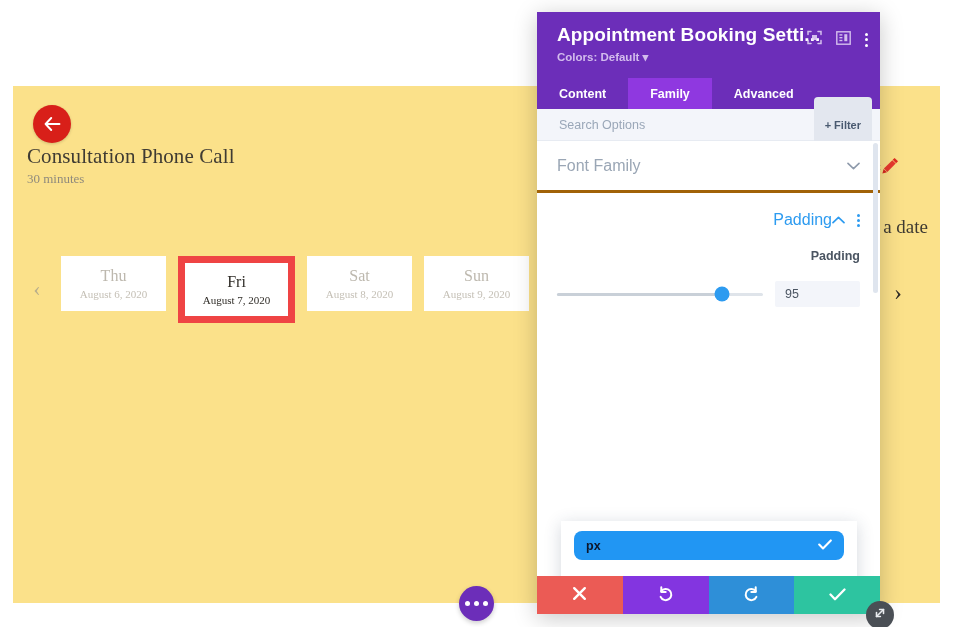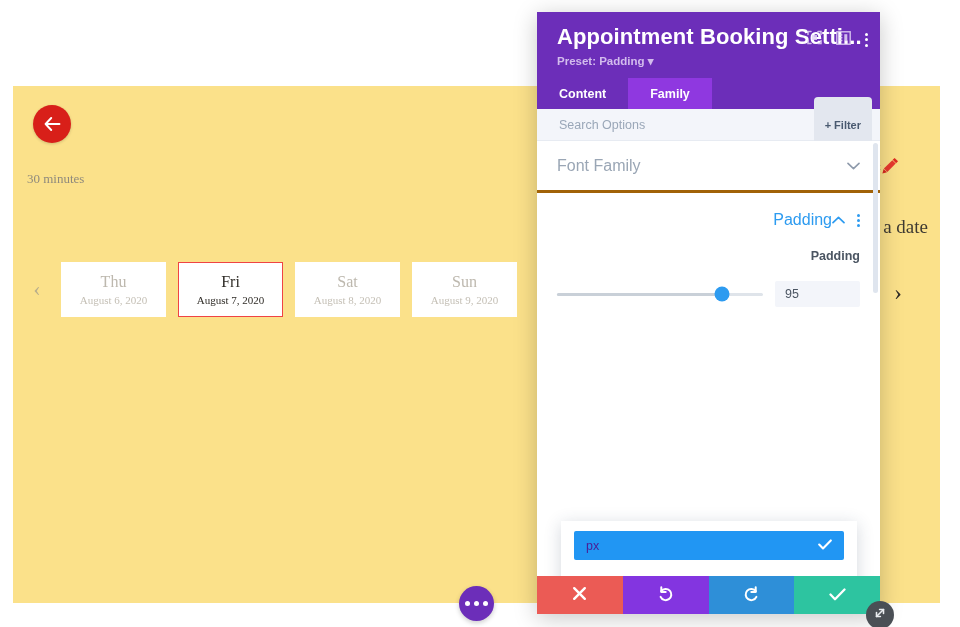--- a/index.html
+++ b/index.html
@@ -60,21 +60,21 @@
     width: 105px; height: 55px;
     background: #ffffff;
     display: flex; flex-direction: column;
     align-items: center; justify-content: center;
     cursor: pointer;
     font-family: "Liberation Serif", serif;
   }
   .date-card .dow { font-size: 16px; color: #bdb8ae; margin-bottom: 3px;}
   .date-card .dfull { font-size: 11px; color: #c4bfb5; }
   .date-card.active {
-    border: 1px solid #ef4444;
+    border: 7px solid #ef4444;
     width: 103px; height: 53px;
   }
   .date-card.active .dow { color: #2f2c27; }
   .date-card.active .dfull { color: #2f2c27; }
 
   .pencil-icon {
     position: absolute; right: 40px; top: 70px;
     cursor: pointer;
   }
   .chev-right {
@@ -107,21 +107,21 @@
     z-index: 20;
     display: flex; flex-direction: column;
     overflow: hidden;
   }
   .modal-header {
     background: #6c2eb9; height: 66px;
     padding: 12px 14px 0 20px; box-sizing: border-box;
     position: relative;
   }
   .modal-title {
-    color:#fff; font-size: 22px; font-weight: bold;
+    color:#fff; font-size: 19px; font-weight: bold;
     letter-spacing:.1px;
   }
   .modal-preset {
     color: #d3bced; font-size: 11.5px; font-weight: bold;
     margin-top: 4px; cursor:pointer;
   }
   .hdr-icons { position:absolute; right: 12px; top: 18px; display:flex; align-items:center; gap: 14px;}
   .hdr-icons .ic { cursor:pointer; opacity:.85; }
   .vdots { display:flex; flex-direction:column; gap:2.5px; align-items:center; cursor:pointer;}
   .vdots i { width:3px;height:3px;border-radius:50%;background:#fff;display:block;}
@@ -204,21 +204,21 @@
     box-shadow: 0 3px 16px rgba(40,60,90,.20);
     padding: 10px 13px 13px 13px; box-sizing:border-box;
     z-index: 25;
   }
   .unit-item {
     height: 29px; display:flex; align-items:center;
     padding: 0 12px; box-sizing:border-box;
     font-size:12.5px; color:#5d6a7a; cursor:pointer;
     margin-bottom: 0px;
   }
-  .unit-item.sel { background:#2196f3; color:#4c1d95; font-weight:normal; border-radius:2px;}
+  .unit-item.sel { background:#2196f3; color:#0f172a; font-weight:bold; border-radius:8px;}
   .unit-item .chk { margin-left:auto; font-size:13px; }
   .unit-spacer { height: 10px; }
 
   .modal-footer { display:flex; height:38px; }
   .fbtn { flex:1; display:flex; align-items:center; justify-content:center; cursor:pointer; color:#fff; font-size:15px;}
   .fbtn.cancel { background:#eb5b55; }
   .fbtn.undo   { background:#8335e0; }
   .fbtn.redo   { background:#2e8fd8; }
   .fbtn.save   { background:#2dc4a0; }
 
@@ -244,20 +244,21 @@
   <div class="booking-page">
 
     <div class="back-btn">
       <span>
         <svg width="17" height="14" viewBox="0 0 17 14">
           <path d="M7.2 1 L1.6 7 L7.2 13 M1.8 7 H15.5" stroke="#ffffff" stroke-width="1.9" fill="none" stroke-linecap="round" stroke-linejoin="round"></path>
         </svg>
       </span>
     </div>
 
+    <div class="appt-title">Consultation Phone Call</div>
     <div class="appt-duration">30 minutes</div>
 
     <div class="select-date">Select a date</div>
 
     <div class="date-strip">
       <div class="arrow-nav">‹</div>
       <div class="date-cards">
 
         <div class="date-card">
           <div class="dow">Thu</div>
@@ -298,21 +299,21 @@
   <div class="dots-fab">
     <i></i>
     <i></i>
     <i></i>
   </div>
 
   <div class="modal">
 
     <div class="modal-header">
       <div class="modal-title">Appointment Booking Setti...</div>
-      <div class="modal-preset">Preset: Padding ▾</div>
+      <div class="modal-preset">Colors: Default ▾</div>
 
       <div class="hdr-icons">
         <span class="ic">
           <svg width="15" height="15" viewBox="0 0 15 15">
             <path d="M1 4.5V1.5h3 M11 1.5h3v3 M14 10.5v3h-3 M4 13.5H1v-3" stroke="#e6d8f7" stroke-width="1.5" fill="none" stroke-linecap="round"></path>
             <rect x="5" y="5" width="5" height="5" fill="#e6d8f7"></rect>
           </svg>
         </span>
         <span class="ic">
           <svg width="15" height="14" viewBox="0 0 15 14">
@@ -327,20 +328,21 @@
           <i></i>
             <i></i>
             <i></i>
         </span>
       </div>
     </div>
 
     <div class="tabs">
       <div class="tab">Content</div>
       <div class="tab active">Family</div>
+      <div class="tab">Advanced</div>
     </div>
 
     <div class="searchbar">
       <input class="search-input" type="text" placeholder="Search Options" style="">
       <div class="filter-btn">+ Filter</div>
     </div>
 
     <div class="modal-body">
 
       <div class="opt-row">

